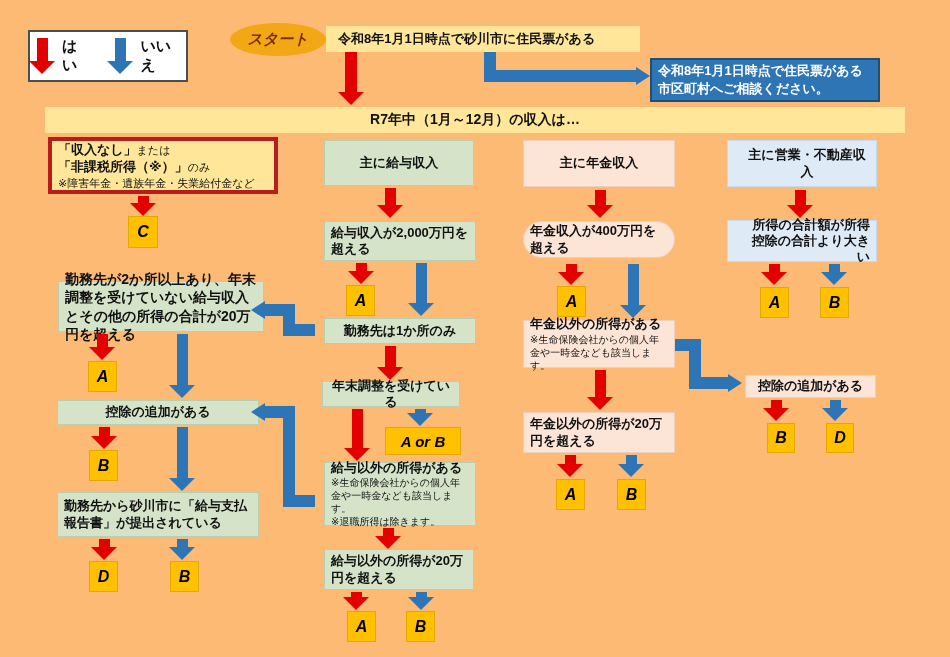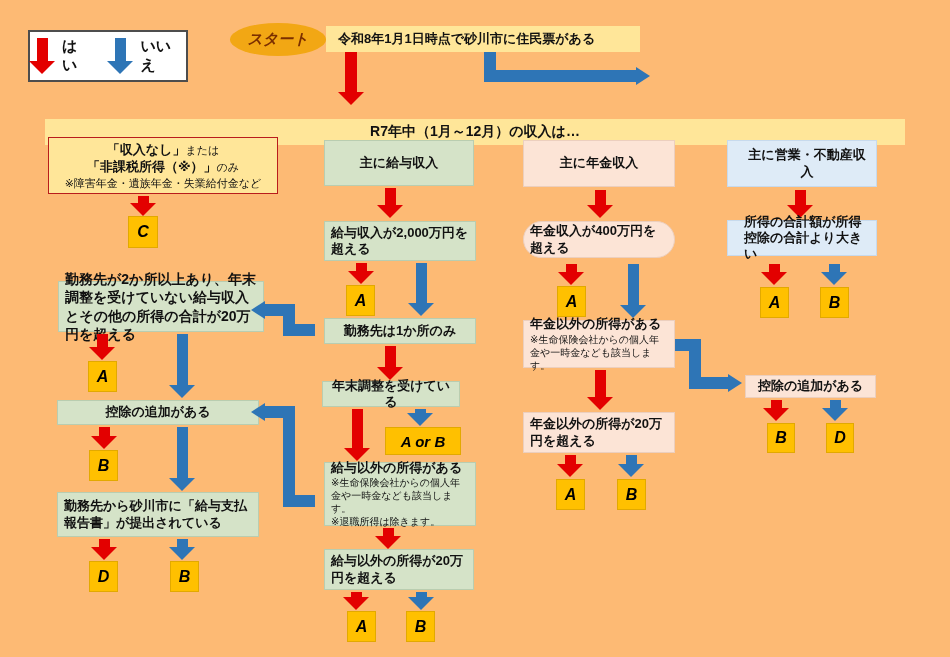--- a/index.html
+++ b/index.html
@@ -18,21 +18,21 @@
   }
   
   .qbox{
     position:absolute;box-sizing:border-box;font-weight:bold;font-size:13px;
     line-height:1.25;display:flex;flex-direction:column;justify-content:center;
     padding:2px 6px;
   }
   .green{background:var(--green);border:1px solid #b9cdb0;margin-left:9px;}
   .peach{background:var(--peach);border:1px solid #eccfbe;}
   .lblue{background:var(--lblue);border:1px solid #c7daed;padding-left:16px;}
-  .yellow{background:var(--yellow);border:1px solid #b91c1c;align-items:center;}
+  .yellow{background:var(--yellow);border:4px solid #b91c1c;}
   .center{text-align:center;align-items:center;}
   .note{font-weight:normal;font-size:10px;line-height:1.3;}
   .b13{font-weight:bold;font-size:13px;}
   .r11{font-weight:normal;font-size:11px;}
   
   .va{position:absolute;display:flex;flex-direction:column;align-items:center;}
   .va .sh{width:11px;flex:1 1 auto;}
   .va .hd{width:0;height:0;border-left:13px solid transparent;border-right:13px solid transparent;border-top:13px solid #000;}
   .va.red .sh{background:var(--red);} .va.red .hd{border-top-color:var(--red);}
   .va.blue .sh{background:var(--blue);} .va.blue .hd{border-top-color:var(--blue);}
@@ -91,22 +91,23 @@
   <div class="banner" style="left:326px;top:26px;width:314px;height:26px;font-size:13px;padding-left:12px;">令和8年1月1日時点で砂川市に住民票がある</div>
 
   <div class="va red" style="left:337px;top:52px;width:28px;height:53px;">
       <div class="sh" style="width:12px;"></div>
       <div class="hd"></div>
     </div>
 
   <div class="seg" style="left:484px;top:52px;width:12px;height:24px;"></div>
   <div class="seg" style="left:484px;top:70px;width:152px;height:12px;"></div>
   <div class="hr" style="left:636px;top:67px;"></div>
-
-  <div class="banner" style="left:45px;top:119px;width:860px;height:26px;font-size:14px;justify-content:center;">R7年中（1月～12月）の収入は…</div>
+  <div class="infoblue">令和8年1月1日時点で住民票がある市区町村へご相談ください。</div>
+
+  <div class="banner" style="left:45px;top:107px;width:860px;height:26px;font-size:14px;justify-content:center;">R7年中（1月～12月）の収入は…</div>
 
   <div class="qbox yellow" style="left:48px;top:137px;width:230px;height:57px;line-height:1.35;">
     <div><span class="b13">「収入なし」</span><span class="r11">または</span></div>
     <div><span class="b13">「非課税所得（※）」</span><span class="r11">のみ</span></div>
     <div class="r11">※障害年金・遺族年金・失業給付金など</div>
   </div>
   <div class="qbox green center" style="left:315px;top:140px;width:150px;height:46px;">主に給与収入</div>
   <div class="qbox peach center" style="left:523px;top:140px;width:152px;height:47px;">主に年金収入</div>
   <div class="qbox lblue center" style="left:727px;top:140px;width:150px;height:47px;">主に営業・不動産収入</div>
 
@@ -260,21 +261,21 @@
   <div class="va blue" style="left:618px;top:455px;width:26px;height:22px;">
       <div class="sh"></div>
       <div class="hd"></div>
     </div>
   <div class="letter" style="left:617px;top:479px;">B</div>
 
   <div class="va red" style="left:787px;top:190px;width:26px;height:28px;">
       <div class="sh"></div>
       <div class="hd"></div>
     </div>
-  <div class="qbox lblue" style="left:727px;top:220px;width:150px;height:36px;">所得の合計額が所得控除の合計より大きい</div>
+  <div class="qbox lblue" style="left:727px;top:220px;width:150px;height:42px;text-align:right;">所得の合計額が所得控除の合計より大きい</div>
 
   <div class="va red" style="left:761px;top:264px;width:26px;height:21px;">
       <div class="sh"></div>
       <div class="hd"></div>
     </div>
   <div class="letter" style="left:760px;top:287px;">A</div>
   <div class="va blue" style="left:821px;top:264px;width:26px;height:21px;">
       <div class="sh"></div>
       <div class="hd"></div>
     </div>

